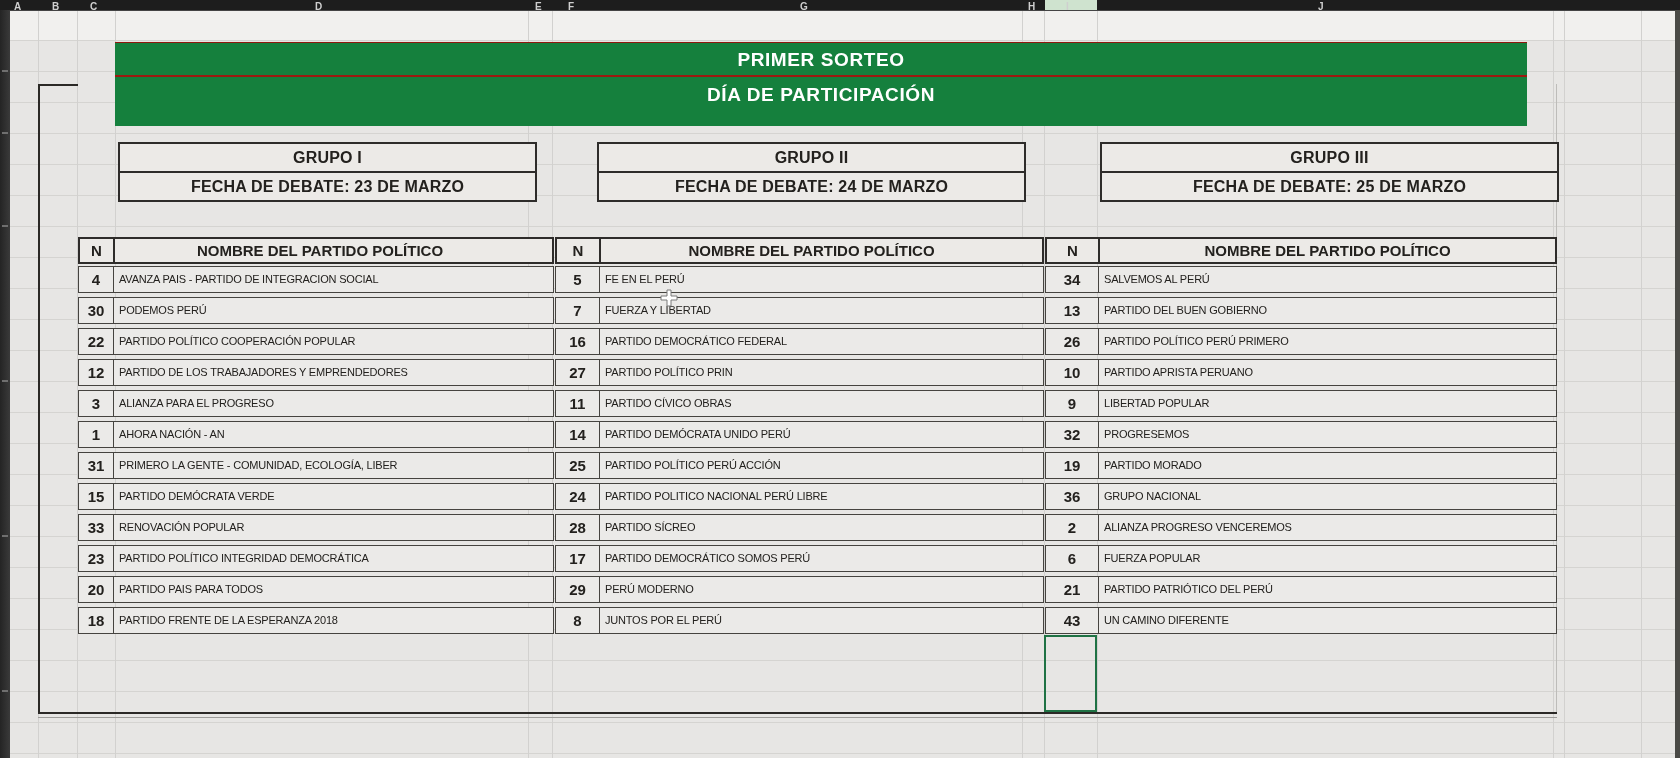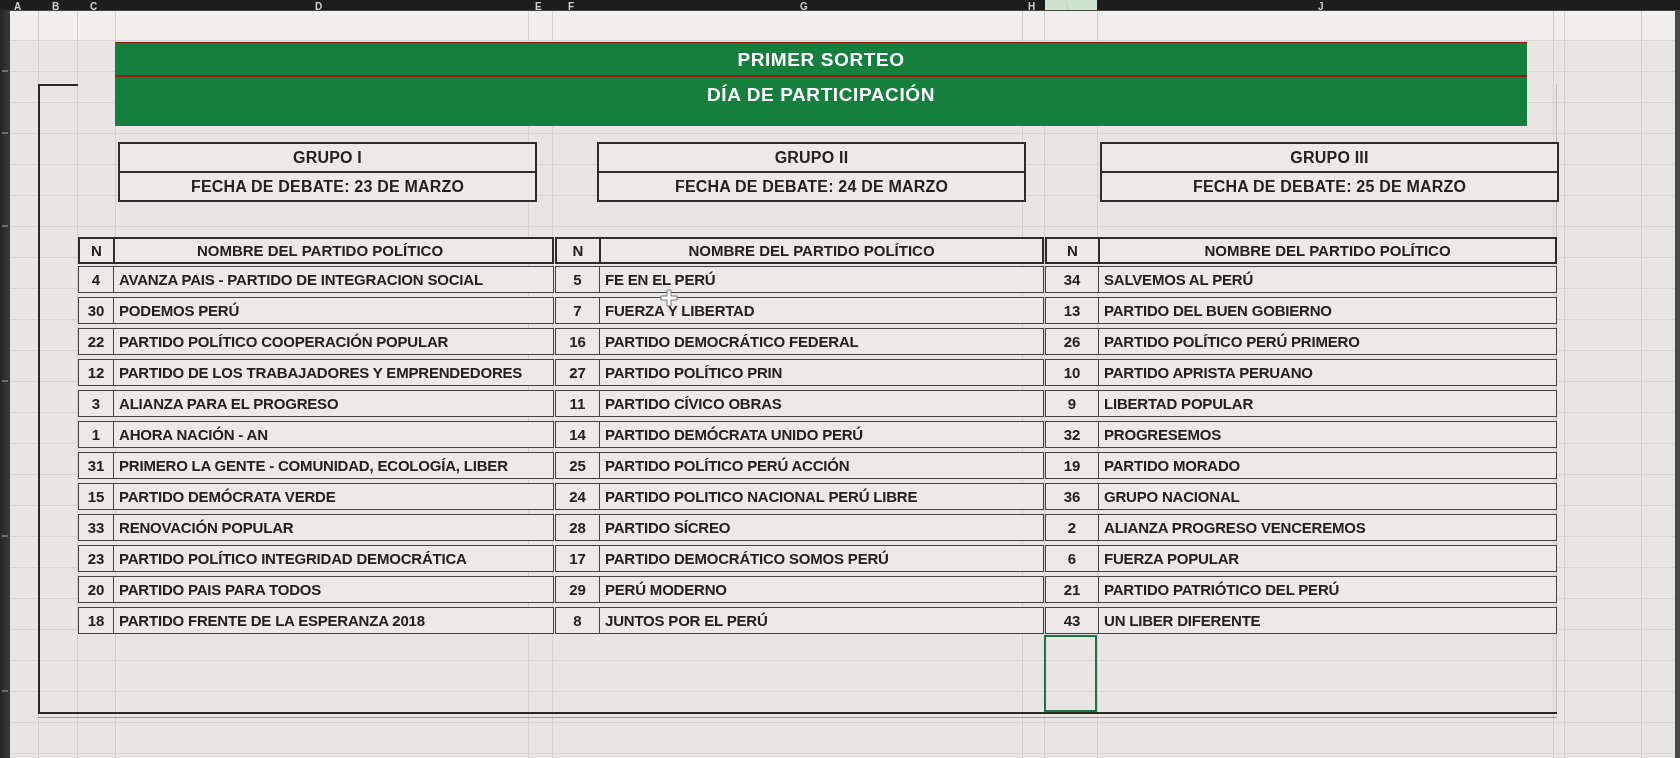--- a/index.html
+++ b/index.html
@@ -79,21 +79,21 @@
   }
   .prow{
     display:flex;height:27px;box-sizing:border-box;border:1px solid #45433f;
     background:#ebeae8;margin-bottom:4px;
   }
   .prow .cn{
     text-align:center;font-weight:bold;font-size:15px;line-height:25px;
     border-right:1px solid #45433f;box-sizing:border-box;flex:none;
   }
   .prow .cname{
-    font-weight:bold;font-size:15px;line-height:25px;padding-left:5px;
+    font-weight:normal;font-size:11px;line-height:25px;padding-left:5px;
     white-space:nowrap;overflow:visible;flex:none;letter-spacing:-0.2px;
   }
   .g1 .cn{width:35px;}   .g1 .cname{width:410px;}
   .g2 .cn{width:44px;}   .g2 .cname{width:421px;}
   .g3 .cn{width:53px;}   .g3 .cname{width:455px;}
   
   .activecell{
     position:absolute;left:1044px;top:635px;width:53px;height:77px;
     border:2px solid #1f7244;box-sizing:border-box;z-index:4;
     background:transparent;
@@ -325,21 +325,21 @@
         <div class="prow">
           <div class="cn">6</div>
           <div class="cname">FUERZA POPULAR</div>
         </div>
         <div class="prow">
           <div class="cn">21</div>
           <div class="cname">PARTIDO PATRIÓTICO DEL PERÚ</div>
         </div>
         <div class="prow">
           <div class="cn">43</div>
-          <div class="cname">UN LIBER DIFERENTE</div>
+          <div class="cname">UN CAMINO DIFERENTE</div>
         </div>
       </div>
   </div>
 
   <div class="activecell"></div>
 
   <svg class="cursor" width="20" height="20" viewBox="0 0 20 20">
     <path d="M8 2 H12 V8 H18 V12 H12 V18 H8 V12 H2 V8 H8 Z" fill="#ffffff" stroke="#7a7a7a" stroke-width="1"></path>
   </svg>
 

